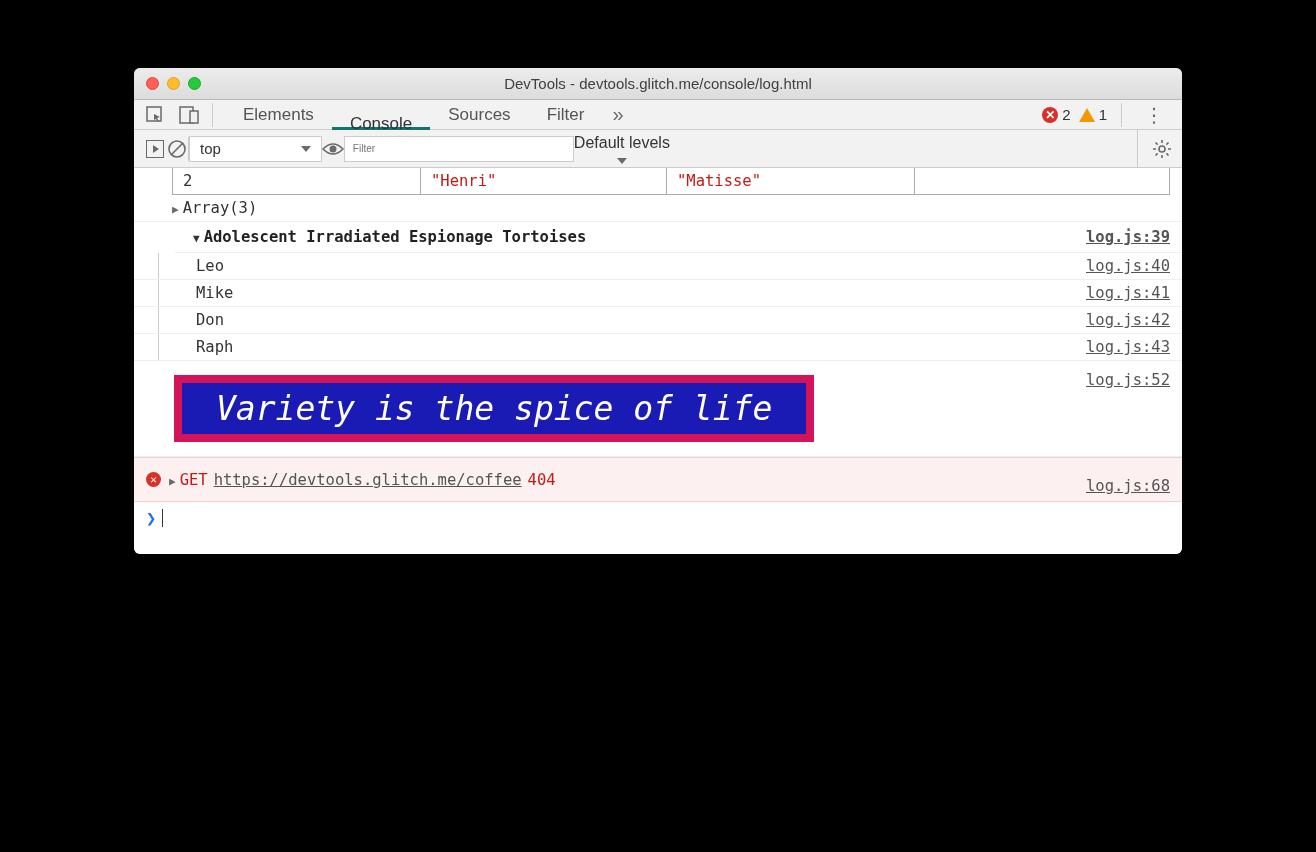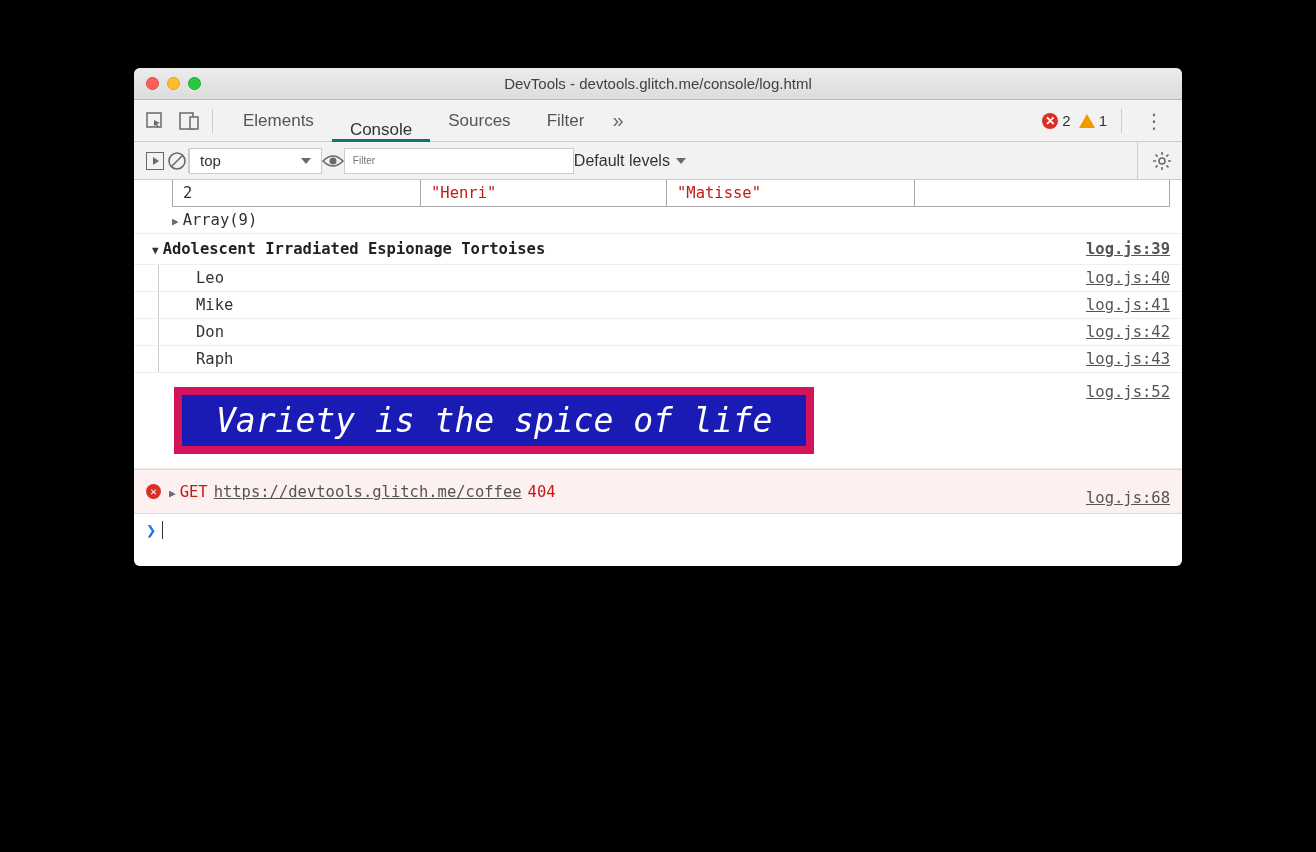--- a/index.html
+++ b/index.html
@@ -41,21 +41,21 @@
     .tl-max { background: #27c93f; border: 0.5px solid #1aab29; }
     .title-text {
       position: absolute;
       left: 0; right: 0;
       text-align: center;
       font-size: 15px;
       color: #414141;
       pointer-events: none;
     }
     .tabbar {
-      height: 42px;
+      height: 30px;
       background: #f2f2f2;
       border-bottom: 1px solid #ccc;
       display: flex;
       align-items: center;
       padding: 0 10px;
       gap: 6px;
       font-size: 17px;
       color: #555;
     }
     .tabbar-left {
@@ -184,20 +184,21 @@
       width: 230px;
       font-size: 10px;
       color: #999;
     }
     .levels-select {
       display: flex;
       align-items: center;
       gap: 6px;
       cursor: pointer;
       color: #333;
+      flex-direction: column;
     }
     .gear-icon {
       margin-left: auto;
       cursor: pointer;
       color: #6a6a6a;
       border-left: 1px solid #ccc;
       padding-left: 14px;
       height: 100%;
       display: flex;
       align-items: center;
@@ -256,20 +257,21 @@
       border-bottom: 1px solid #eee;
       padding-top: 4px;
       padding-bottom: 4px;
     }
     .group-heading {
       font-weight: bold;
       color: #222;
       padding-left: 18px;
       padding-top: 6px;
       padding-bottom: 6px;
+      margin-left: 41px;
     }
     .group-heading .arrow-down::before { color: #333; }
     .group-child {
       padding-left: 62px;
       color: #333;
       position: relative;
     }
     .group-child::before {
       content: "";
       position: absolute;
@@ -434,21 +436,21 @@
   <div class="console-body">
 
     <div class="table-row">
       <div class="table-cell cell-idx">2</div>
       <div class="table-cell cell-a">"Henri"</div>
       <div class="table-cell cell-b">"Matisse"</div>
       <div class="table-cell cell-c"></div>
     </div>
 
     <div class="array-row">
-      <span class="arrow-right"></span><span>Array(9)</span>
+      <span class="arrow-right"></span><span>Array(3)</span>
     </div>
 
     <div class="log-row group-heading">
       <div class="content">
         <span class="arrow-down"></span>
         <span>Adolescent Irradiated Espionage Tortoises</span>
       </div>
       <span class="src-link">log.js:39</span>
     </div>
 

